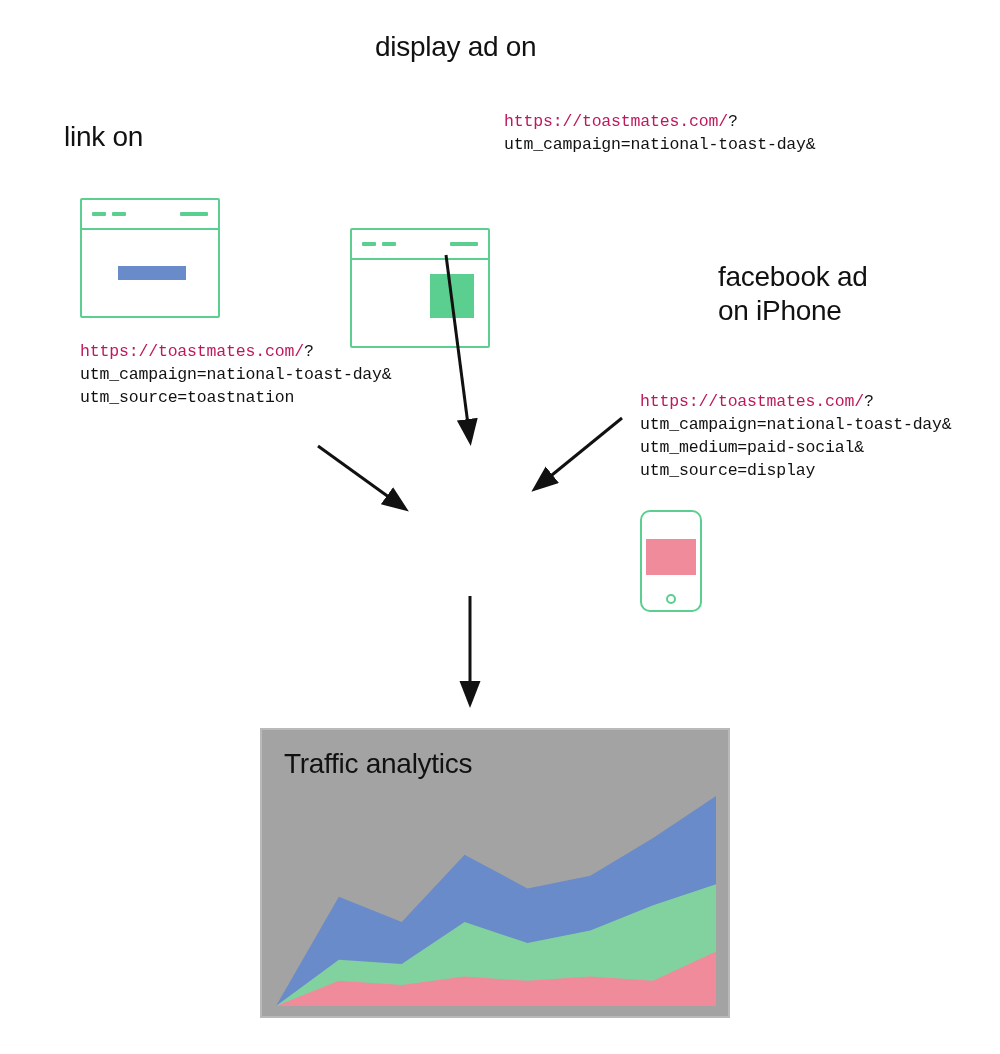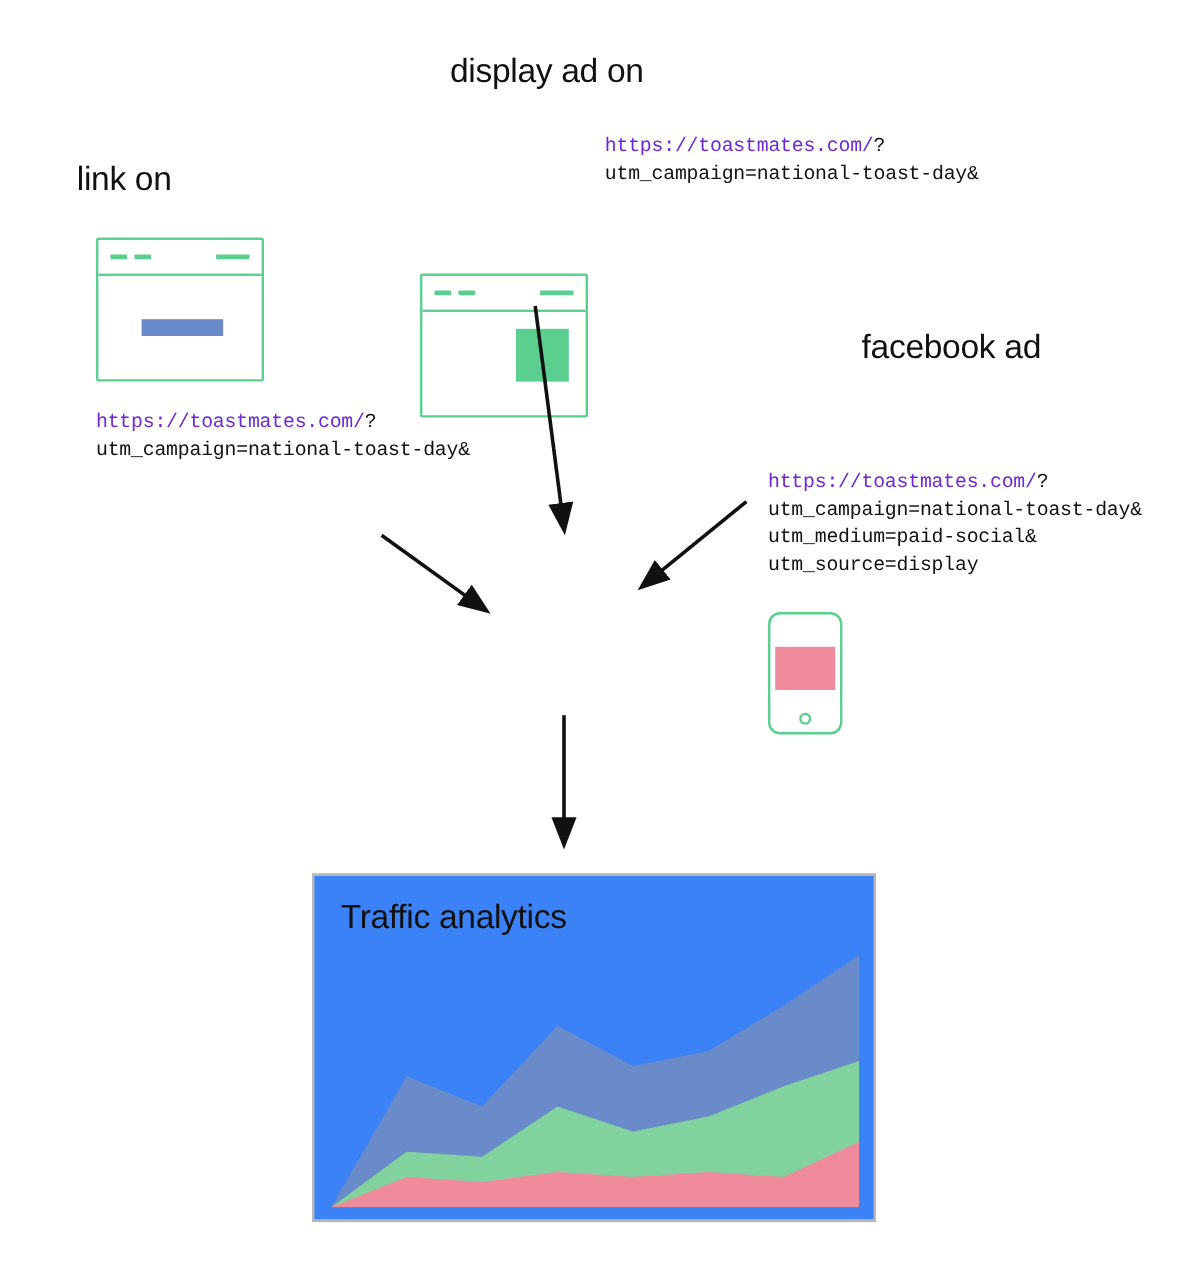--- a/index.html
+++ b/index.html
@@ -16,29 +16,28 @@
   }
   .abs { position: absolute; }
 
   
   .title {
     font-size: 28px;
     line-height: 1.2;
     font-weight: 400;
     color: #111;
     letter-spacing: -0.01em;
-    margin-top: 12px;
   }
   .url-block {
     font-family: "Menlo","Consolas","Courier New",monospace;
     font-size: 16.5px;
     line-height: 1.4;
     letter-spacing: -0.01em;
   }
-  .url-base { color: #6d28d9; }
+  .url-base { color: #be185d; }
   .url-param { color: #111; }
   .analytics-title {
     font-size: 28px;
     font-weight: 400;
     color: #111;
     letter-spacing: -0.01em;
   }
 
   
   .browser {
@@ -92,21 +91,21 @@
     width: 10px; height: 10px;
     border-radius: 50%;
     border: 2px solid #5bcf8f;
     background: #fff;
     box-sizing: border-box;
   }
 
   
   .analytics-box {
     border: 2px solid #b9b9b9;
-    background: #3b82f6;
+    background: #a3a3a3;
     box-sizing: border-box;
     text-align: center;
   }
 
   
   .arrow { pointer-events: none; }
 </style>
 </head>
 <body>
 
@@ -125,20 +124,21 @@
     <div class="body">
       <div style="position:absolute; left:36px; top:36px; width:68px; height:14px; background:#6a8bc9;"></div>
     </div>
   </div>
 
   <div class="abs url-block" style="left:80px; top:340px;">
     <div>
       <span class="url-base">https://toastmates.com/</span><span class="url-param">?</span>
     </div>
     <div class="url-param">utm_campaign=national-toast-day&amp;</div>
+    <div class="url-param">utm_source=toastnation</div>
   </div>
 
   <div class="abs title" style="left:375px; top:30px; text-align:left;">
     <div>display ad on</div>
   </div>
 
   <div class="abs browser" style="left:350px; top:108px; width:140px; height:120px;">
     <div class="toolbar">
       <div class="dash1"></div>
         <div class="dash2"></div>
@@ -156,20 +156,21 @@
     <div class="url-param">utm_campaign=national-toast-day&amp;</div>
   </div>
 
   <div class="abs phone" style="left:640px; top:270px; width:62px; height:102px;">
     <div class="screenband"></div>
     <div class="homebtn"></div>
   </div>
 
   <div class="abs title" style="left:718px; top:260px;">
     <div>facebook ad</div>
+    <div>on iPhone</div>
   </div>
 
   <div class="abs url-block" style="left:640px; top:390px;">
     <div>
       <span class="url-base">https://toastmates.com/</span><span class="url-param">?</span>
     </div>
     <div class="url-param">utm_campaign=national-toast-day&amp;</div>
     <div class="url-param">utm_medium=paid-social&amp;</div>
     <div class="url-param">utm_source=display</div>
   </div>

